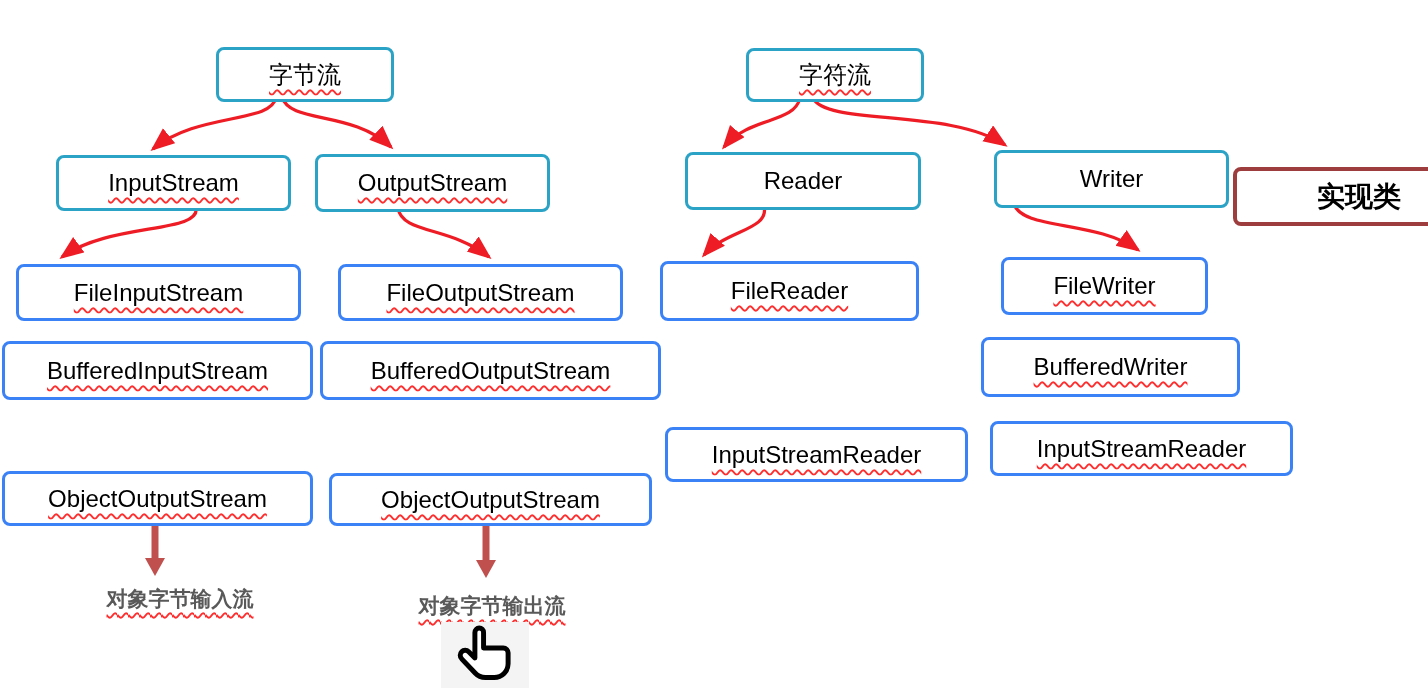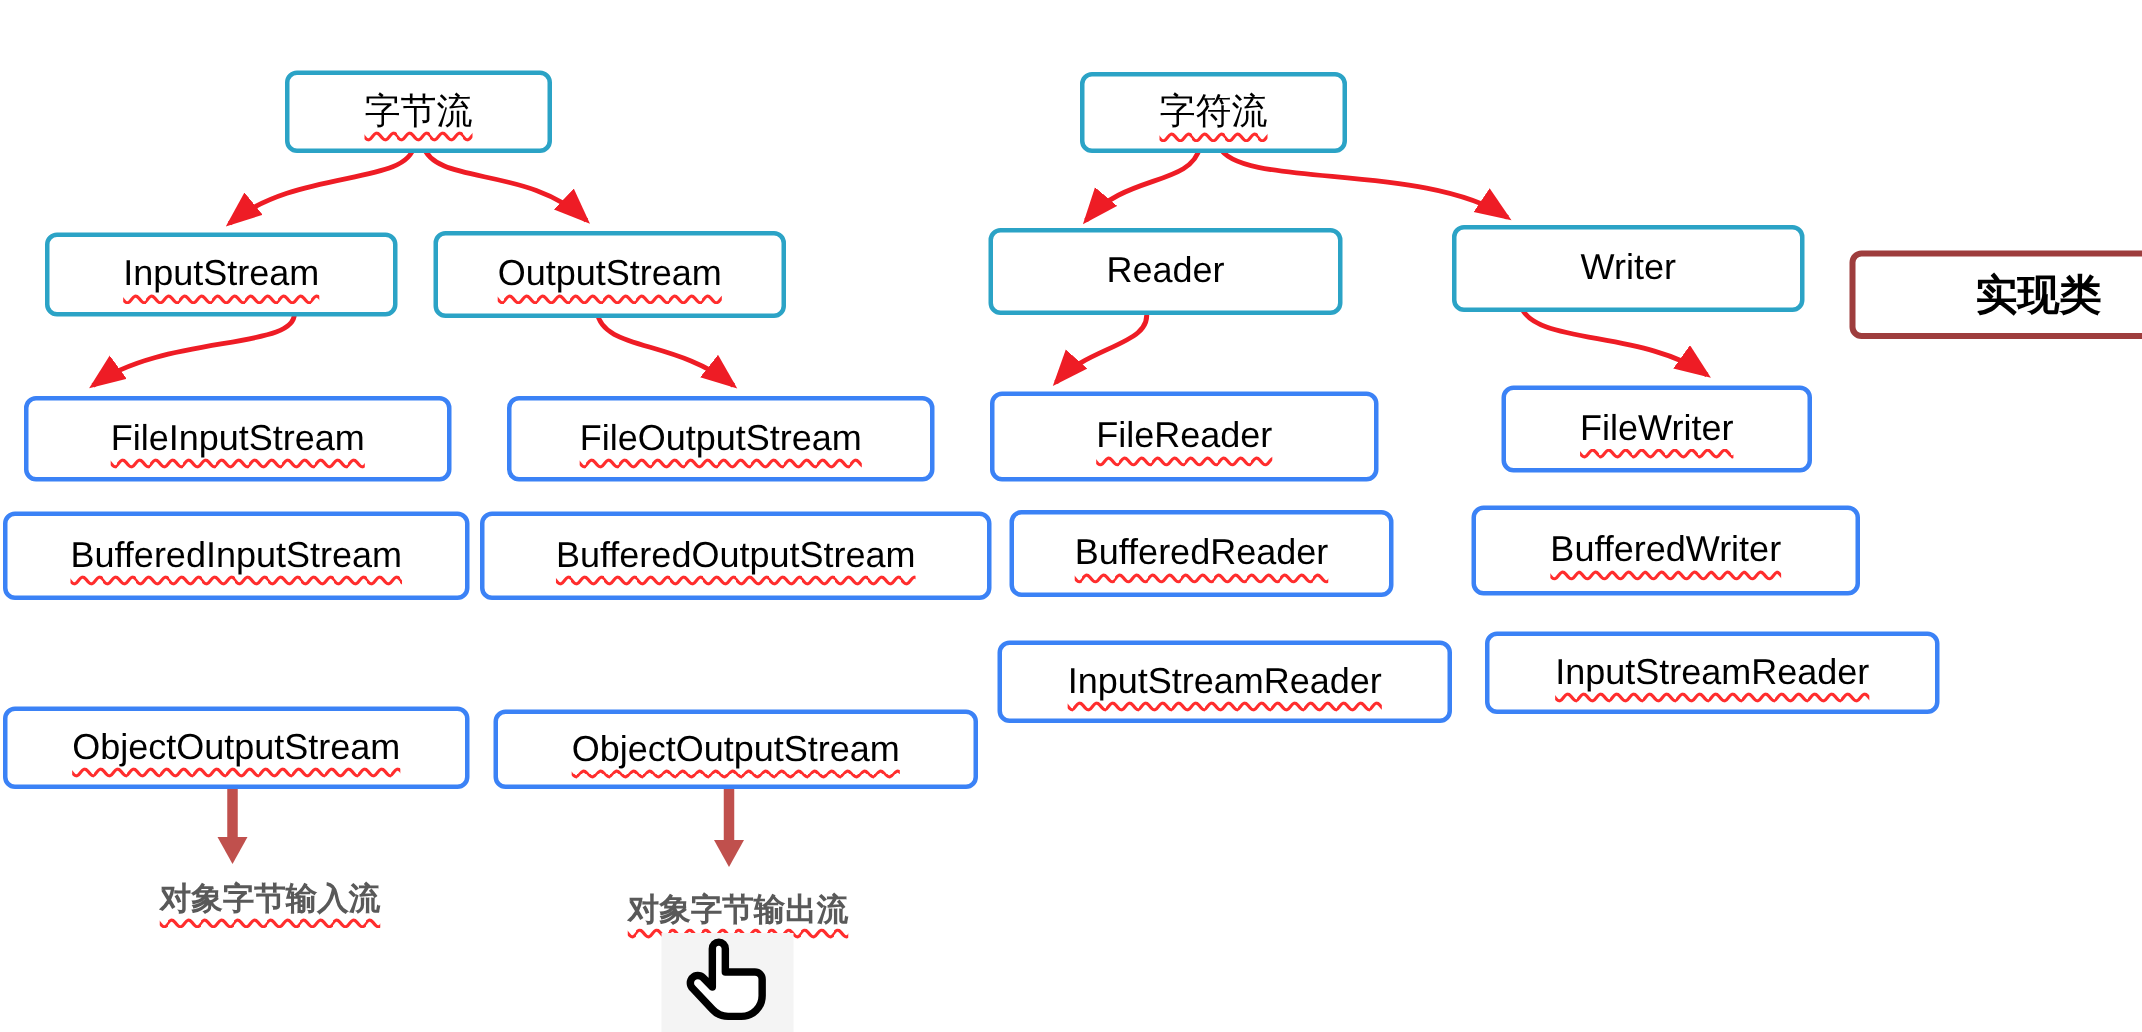--- a/index.html
+++ b/index.html
@@ -5,21 +5,21 @@
   html,body{margin:0;padding:0;background:#fff;}
   #stage{
     position:relative;width:1428px;height:688px;overflow:hidden;background:#ffffff;
     font-family:"Liberation Sans","DejaVu Sans",sans-serif;color:#000;
   }
   .node{
     position:absolute;background:#fff;border-radius:8px;
     display:flex;align-items:center;justify-content:center;
     font-size:24px;line-height:1;white-space:nowrap;
   }
-  .abstract{border:3px solid #2ba3c6;}
+  .abstract{border:3px solid #2ba3c6;margin-left:26px;}
   .impl{border:3px solid #3b82f6;}
   .legend-impl{border:4px solid #9e3d3d;font-size:28px;font-weight:700;padding-left:36px;}
   .squig{
     text-decoration-line:underline;
     text-decoration-style:wavy;
     text-decoration-color:#ff2d2d;
     text-decoration-thickness:1.5px;
     text-underline-offset:6px;
     text-decoration-skip-ink:none;
   }
@@ -100,23 +100,20 @@
   <div class="node impl" style="left:1001px;top:257px;width:201px;height:52px">
     <span class="squig">FileWriter</span>
   </div>
 
   <div class="node impl" style="left:2px;top:341px;width:305px;height:53px">
     <span class="squig">BufferedInputStream</span>
   </div>
   <div class="node impl" style="left:320px;top:341px;width:335px;height:53px">
     <span class="squig">BufferedOutputStream</span>
   </div>
-  <div class="node impl" style="left:673px;top:340px;width:250px;height:52px">
-    <span class="squig">BufferedReader</span>
-  </div>
   <div class="node impl" style="left:981px;top:337px;width:253px;height:54px">
     <span class="squig">BufferedWriter</span>
   </div>
 
   <div class="node impl" style="left:665px;top:427px;width:297px;height:49px">
     <span class="squig">InputStreamReader</span>
   </div>
   <div class="node impl" style="left:990px;top:421px;width:297px;height:49px">
     <span class="squig">InputStreamReader</span>
   </div>

